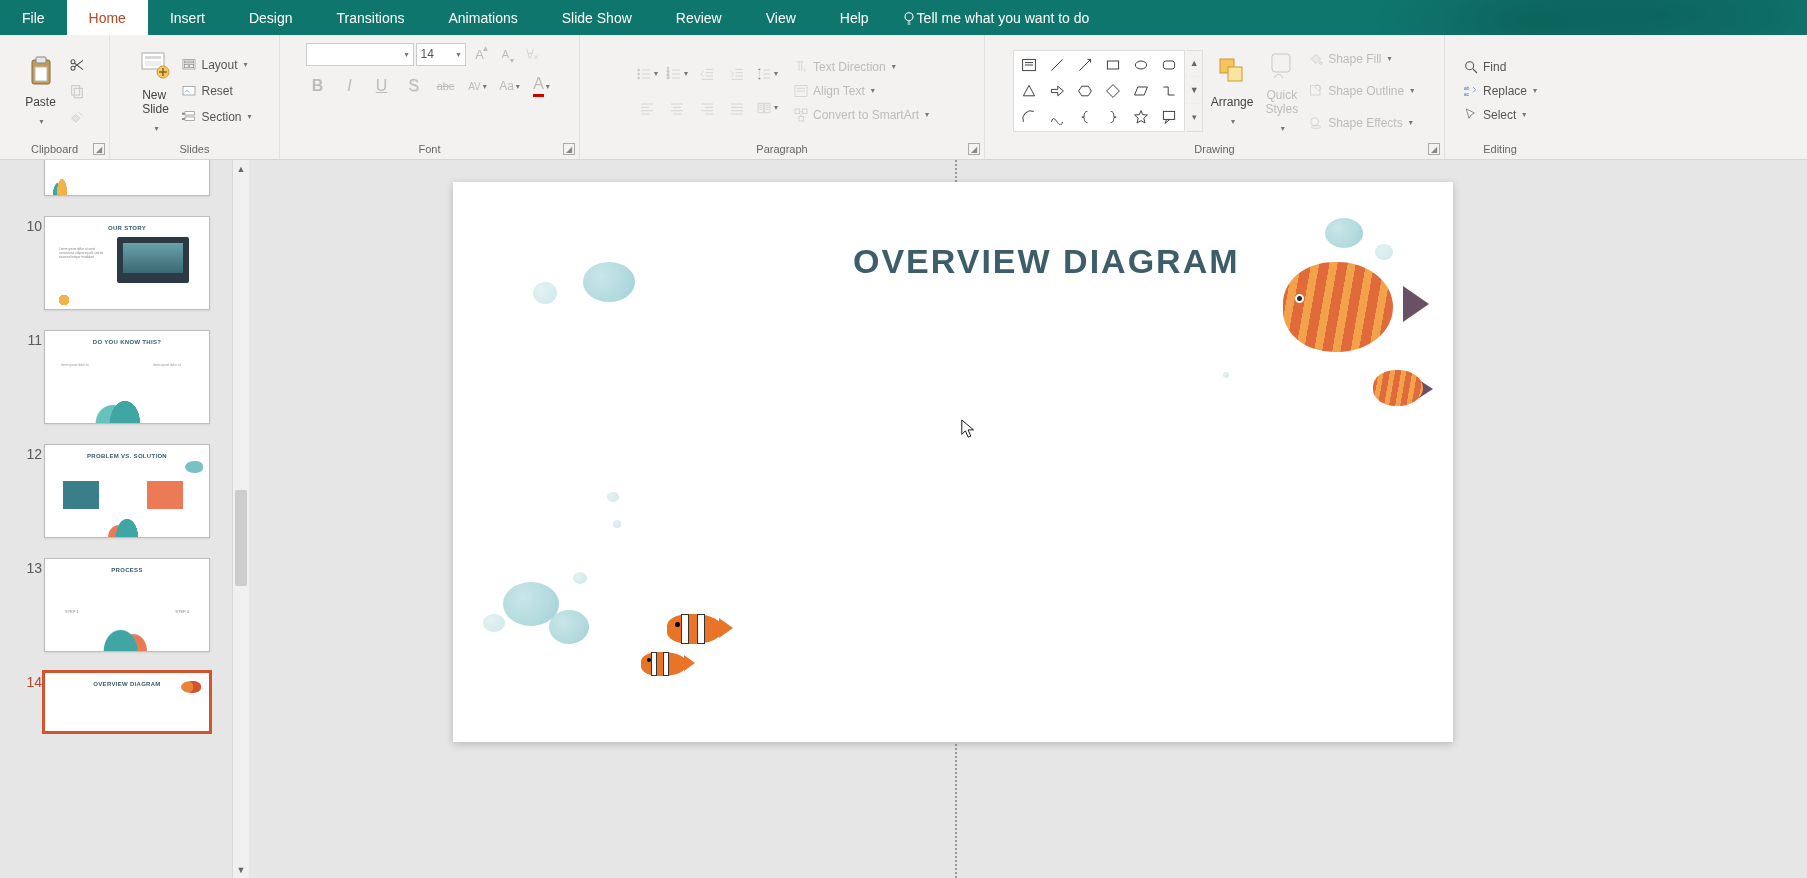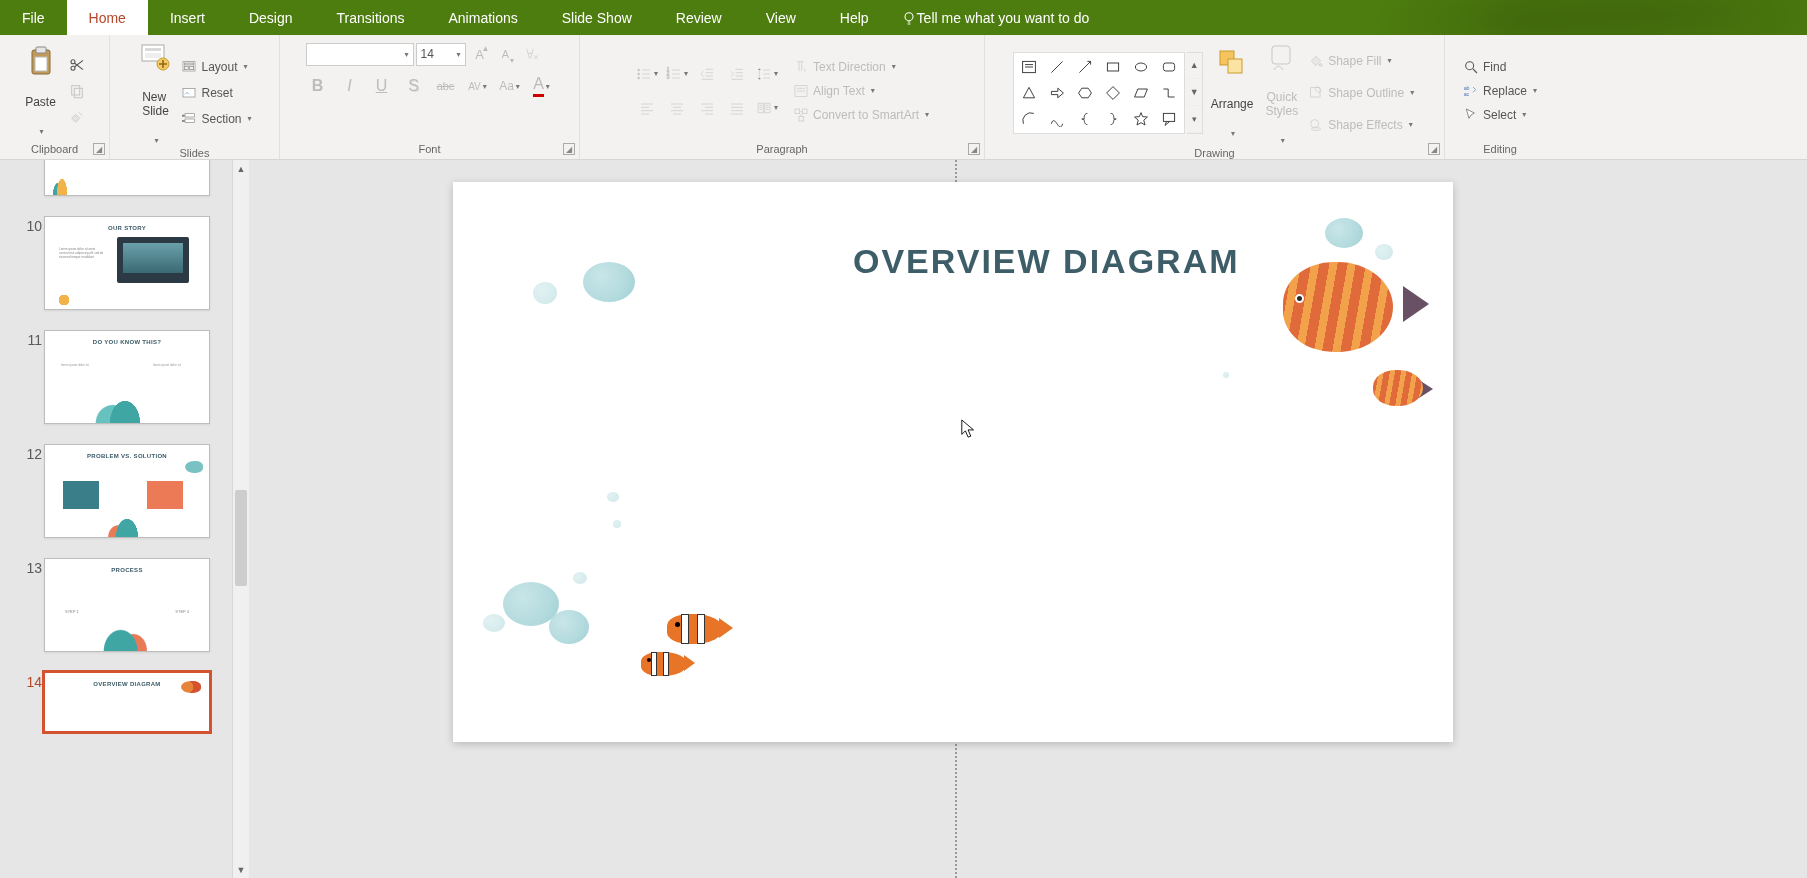--- a/index.html
+++ b/index.html
@@ -1,33 +1,33 @@
 <!DOCTYPE html>
 <html><head>
 <meta charset="utf-8">
 <style>
 * { box-sizing: border-box; margin: 0; padding: 0; font-family: "Segoe UI", Arial, sans-serif; }
 body { background: #e6e6e6; width: 1807px; height: 878px; overflow: hidden; user-select: none; }
 
 
-.tabs-bar { height: 35px; background: #4d7c0f; display: flex; align-items: stretch; color: #fff; font-size: 14px; position: relative; }
+.tabs-bar { height: 35px; background: #0f766e; display: flex; align-items: stretch; color: #fff; font-size: 14px; position: relative; }
 .tab { padding: 0 22px; display: flex; align-items: center; cursor: pointer; }
 .tab.active { background: #fff; color: #b7472a; }
 .tellme { display: flex; align-items: center; gap: 0; margin-left: 10px; }
 .tellme svg { width: 16px; height: 16px; }
 .title-decoration { position: absolute; right: 0; top: 0; height: 35px; width: 700px; opacity: 0.35; background: radial-gradient(ellipse 300px 100px at 80% 40%, rgba(0,0,0,0.4), transparent 70%), radial-gradient(ellipse 220px 80px at 60% 60%, rgba(0,0,0,0.35), transparent 70%); pointer-events: none; }
 
 
 .ribbon { height: 125px; background: #f3f2f1; border-bottom: 1px solid #d6d6d6; display: flex; }
 .group { border-right: 1px solid #e1e1e1; padding: 3px 6px 2px 6px; display: flex; flex-direction: column; justify-content: space-between; align-items: center; position: relative; }
 .group-body { flex: 1; display: flex; align-items: center; gap: 4px; }
 .group-label { font-size: 11px; color: #666; padding-bottom: 2px; text-align: center; width: 100%; }
 .dlaunch { position: absolute; right: 4px; bottom: 4px; width: 12px; height: 12px; border: 1px solid #aaa; font-size: 8px; color: #888; display: flex; align-items: center; justify-content: center; cursor: pointer; }
 
-.vbtn { display: flex; flex-direction: column; align-items: center; justify-content: center; font-size: 12px; color: #444; cursor: pointer; padding: 2px 4px; gap: 18px; }
+.vbtn { display: flex; flex-direction: column; align-items: center; justify-content: center; font-size: 12px; color: #444; cursor: pointer; padding: 2px 4px; gap: 8px; }
 .hbtn { display: flex; align-items: center; font-size: 12px; color: #555; cursor: pointer; padding: 1px 2px; gap: 4px; height: 22px; }
 .hbtn.disabled, .vbtn.disabled, .icon-btn.disabled { color: #bcbcbc; }
 .icon-btn { width: 24px; height: 24px; display: flex; align-items: center; justify-content: center; cursor: pointer; color: #555; }
 .caret { font-size: 8px; color: #777; margin-left: 2px; }
 .col { display: flex; flex-direction: column; gap: 2px; }
 .row { display: flex; gap: 2px; align-items: center; }
 
 .font-box { width: 108px; height: 23px; border: 1px solid #ccc; background: #fff; display: flex; align-items: center; padding: 0 4px; font-size: 12px; color: #555; justify-content: space-between; }
 .size-box { width: 50px; height: 23px; border: 1px solid #ccc; background: #fff; display: flex; align-items: center; padding: 0 4px; font-size: 12px; color: #555; justify-content: space-between; }
 .font-group-body { display: flex; flex-direction: column; gap: 8px; align-items: flex-start; }

